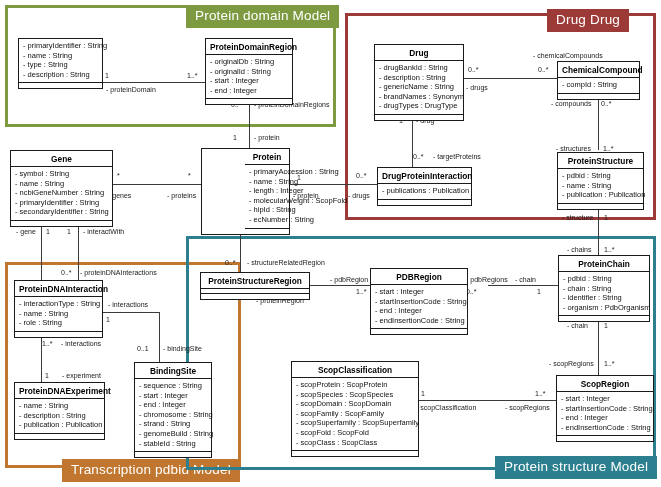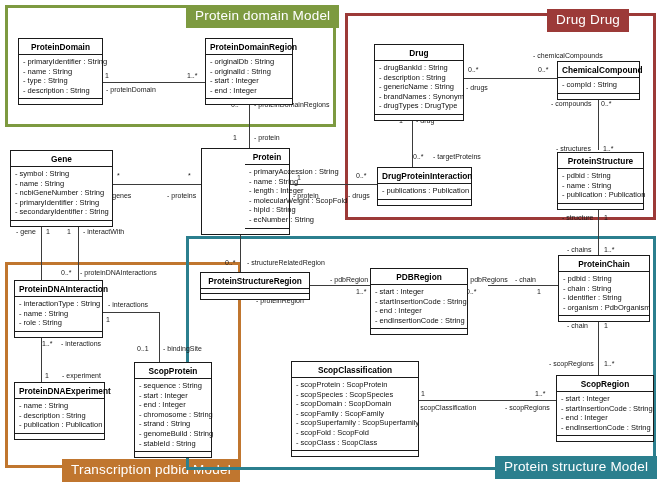--- a/index.html
+++ b/index.html
@@ -202,21 +202,20 @@
   <div class="elbl" style="left:163px;top:345px;">- bindingSite</div>
   <div class="elbl" style="left:45px;top:372px;">1</div>
   <div class="elbl" style="left:62px;top:372px;">- experiment</div>
 
   <div class="elbl" style="left:421px;top:390px;">1</div>
   <div class="elbl" style="left:535px;top:390px;">1..*</div>
   <div class="elbl" style="left:416px;top:404px;">- scopClassification</div>
   <div class="elbl" style="left:505px;top:404px;">- scopRegions</div>
 
   <div class="uml" style="left:18px;top:38px;width:85px;">
-    <div class="title">ProteinDomain</div>
     <div class="attrs">
       <div>- primaryIdentifier : String</div>
       <div>- name : String</div>
       <div>- type : String</div>
       <div>- description : String</div>
     </div>
     <div class="ops"></div>
   </div>
 
   <div class="uml" style="left:205px;top:38px;width:88px;">
@@ -335,21 +334,21 @@
     <div class="title">ProteinDNAExperiment</div>
     <div class="attrs">
       <div>- name : String</div>
       <div>- description : String</div>
       <div>- publication : Publication</div>
     </div>
     <div class="ops"></div>
   </div>
 
   <div class="uml" style="left:134px;top:362px;width:78px;">
-    <div class="title">ScopProtein</div>
+    <div class="title">BindingSite</div>
     <div class="attrs">
       <div>- sequence : String</div>
       <div>- start : Integer</div>
       <div>- end : Integer</div>
       <div>- chromosome : String</div>
       <div>- strand : String</div>
       <div>- genomeBuild : String</div>
       <div>- stableId : String</div>
     </div>
     <div class="ops"></div>

